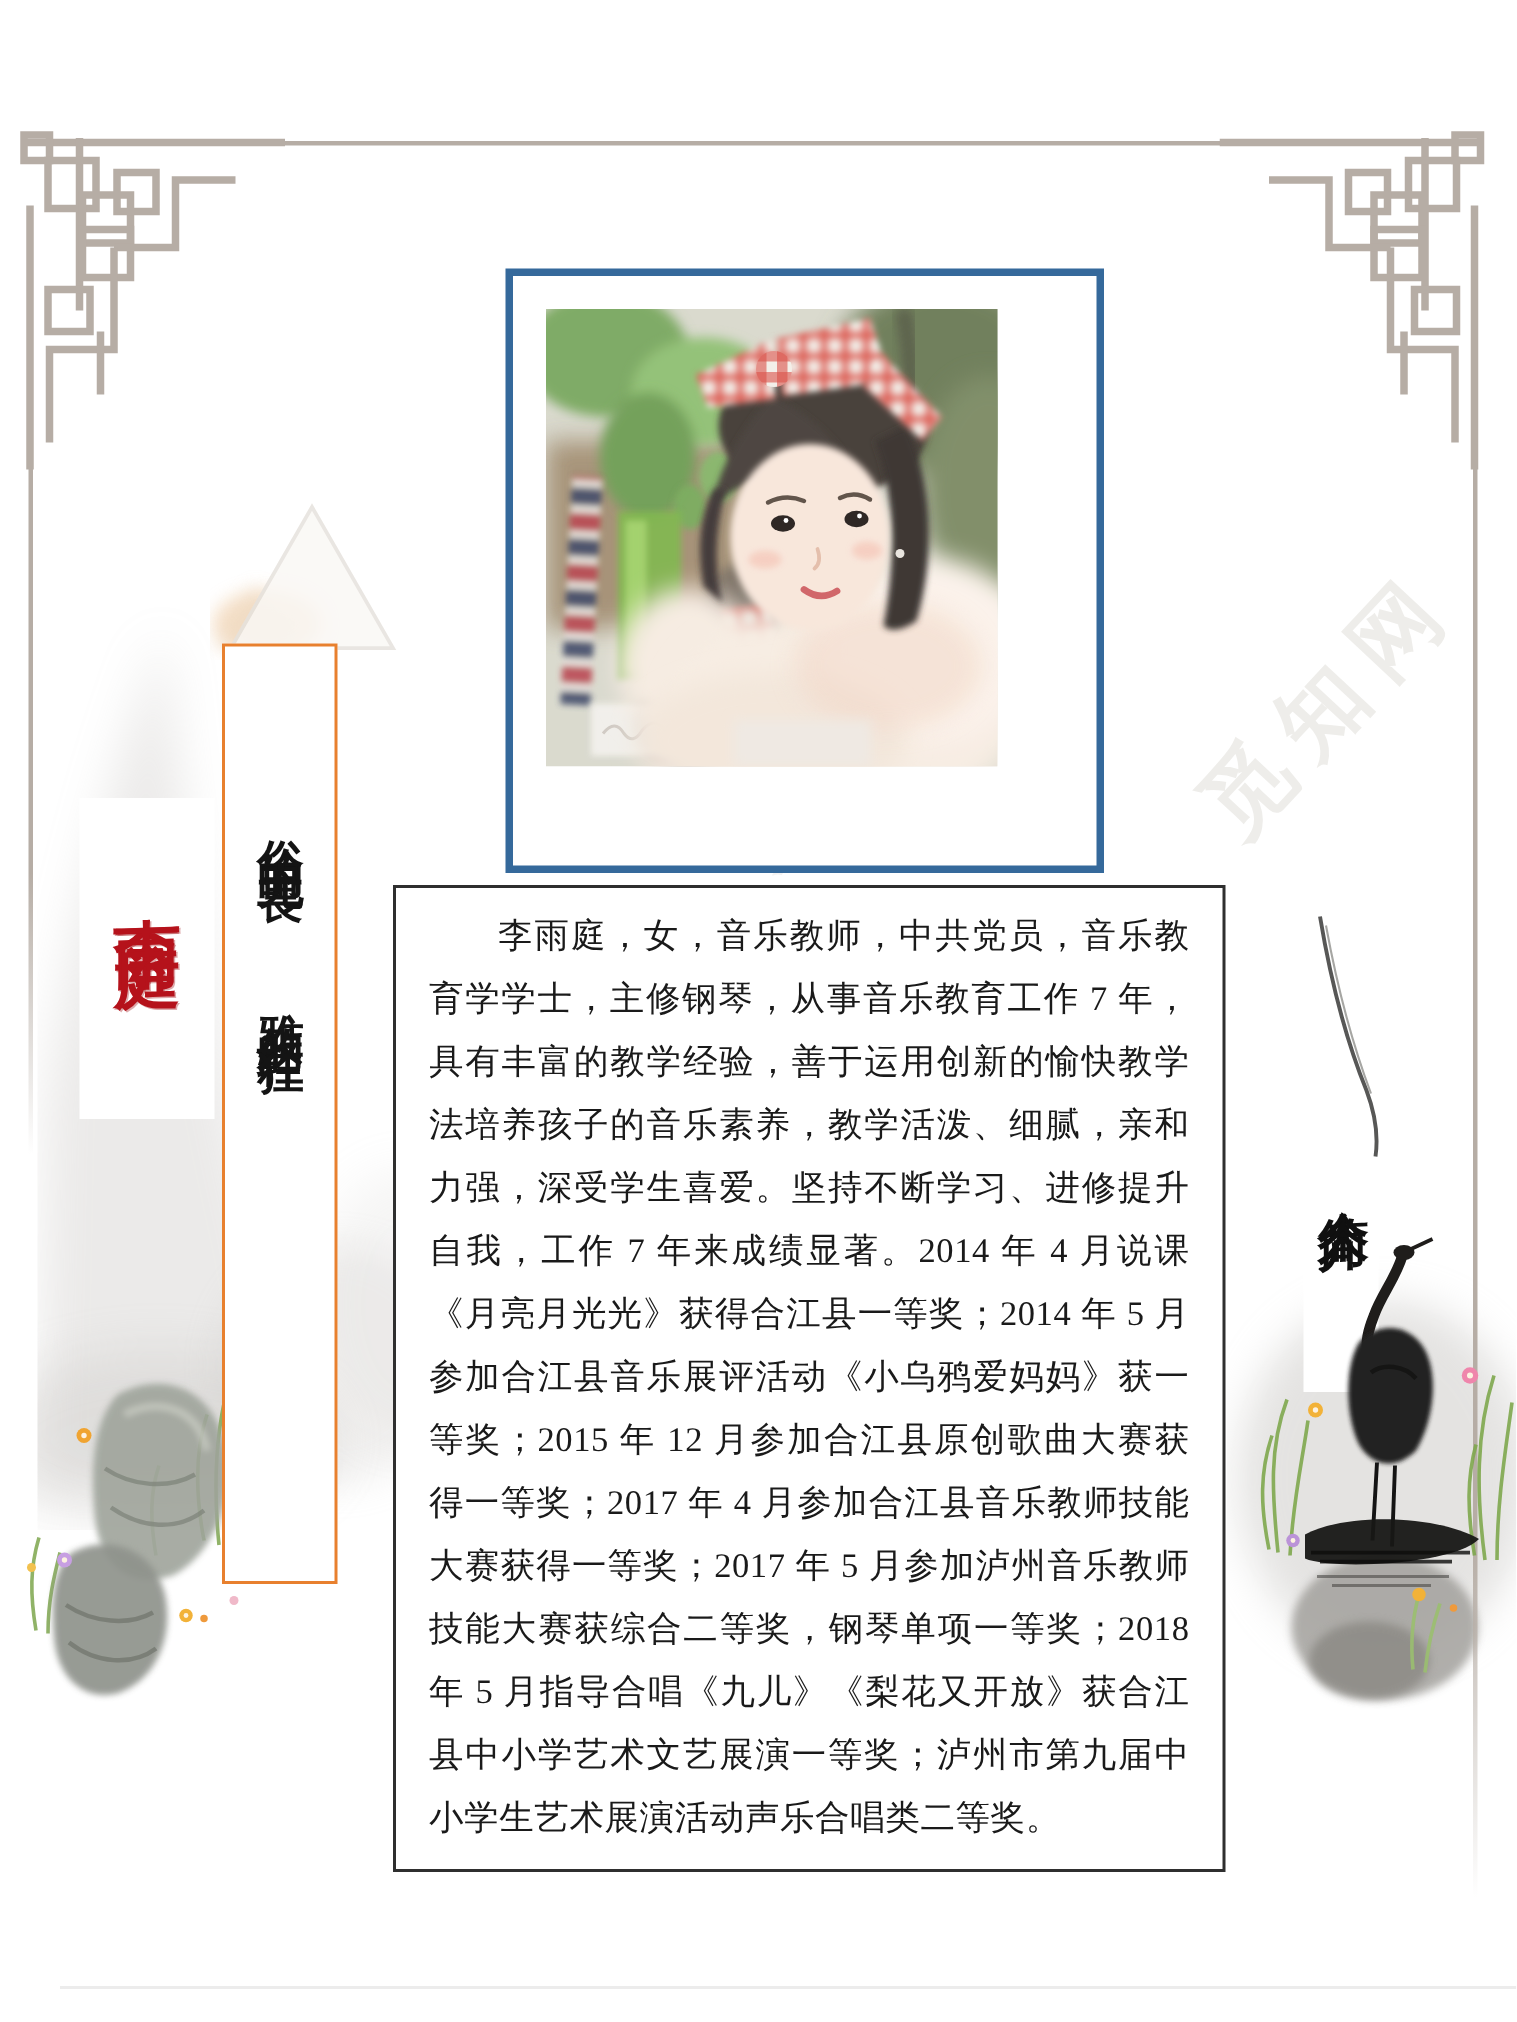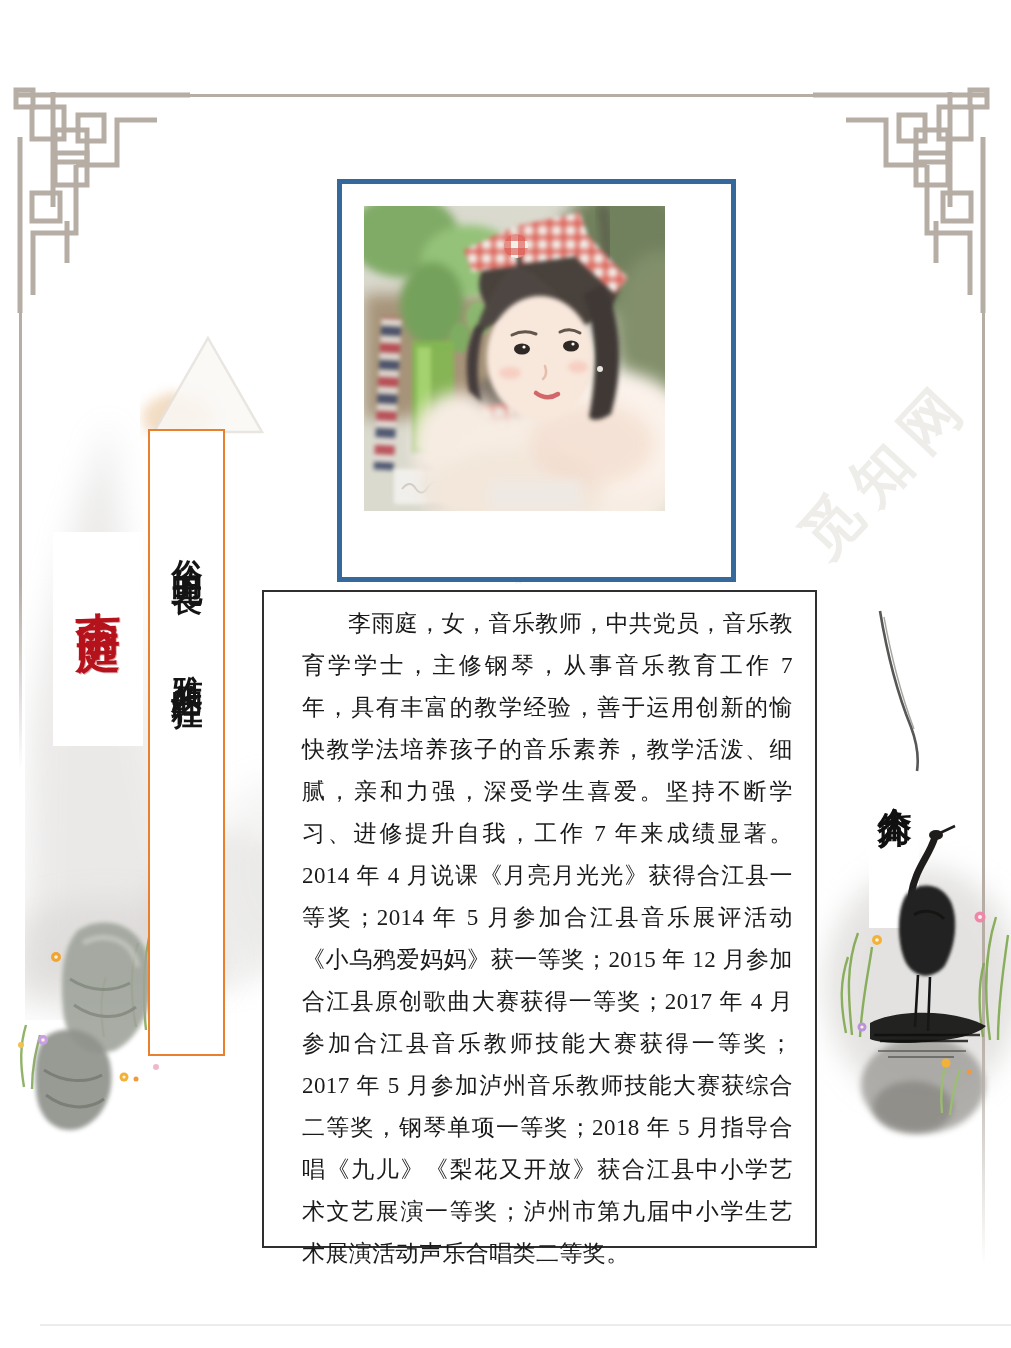--- a/index.html
+++ b/index.html
@@ -39,21 +39,21 @@
     font-family:"Liberation Serif","DejaVu Serif",serif;
     text-shadow:1px 1px 0 rgba(158,12,18,0.35);transform:skewY(-2deg);}
   
   .motto-box{left:148px;top:429px;width:77px;height:627px;background:#ffffff;
     border:2px solid #e8802e;box-sizing:border-box;z-index:4;display:flex;justify-content:center;}
   .motto-text{writing-mode:vertical-rl;font-size:31px;font-weight:700;color:#141414;
     letter-spacing:9px;padding-top:104px;
     font-family:"Liberation Sans","DejaVu Sans",sans-serif;}
   
   .bio-box{left:262px;top:590px;width:555px;height:658px;box-sizing:border-box;
-    background:#ffffff;border:2px solid #2f2f2f;padding:11px 22px 0 38px;z-index:4;}
+    background:#ffffff;border:2px solid #2f2f2f;padding:11px 22px 0 22px;z-index:4;}
   .bio-text{font-size:23px;line-height:42px;color:#1a1a1a;text-align:justify;
     text-indent:2em;letter-spacing:0.4px;margin:0;
     font-family:"Liberation Serif","DejaVu Serif",serif;}
   
   .right-painting{left:818px;top:595px;z-index:1;}
   .right-painting-fg{left:818px;top:595px;z-index:5;}
   .side-label-box{left:869px;top:776px;width:50px;height:152px;background:#ffffff;z-index:4;
     display:flex;justify-content:center;}
   .side-label-text{writing-mode:vertical-rl;font-size:34px;font-weight:bold;color:#101010;
     letter-spacing:2px;padding-top:4px;

